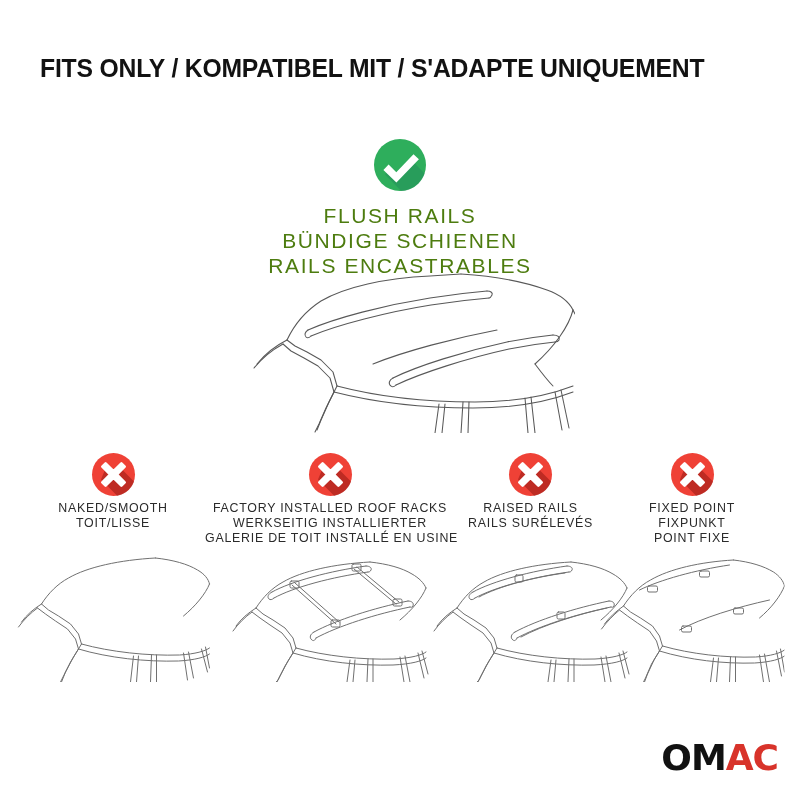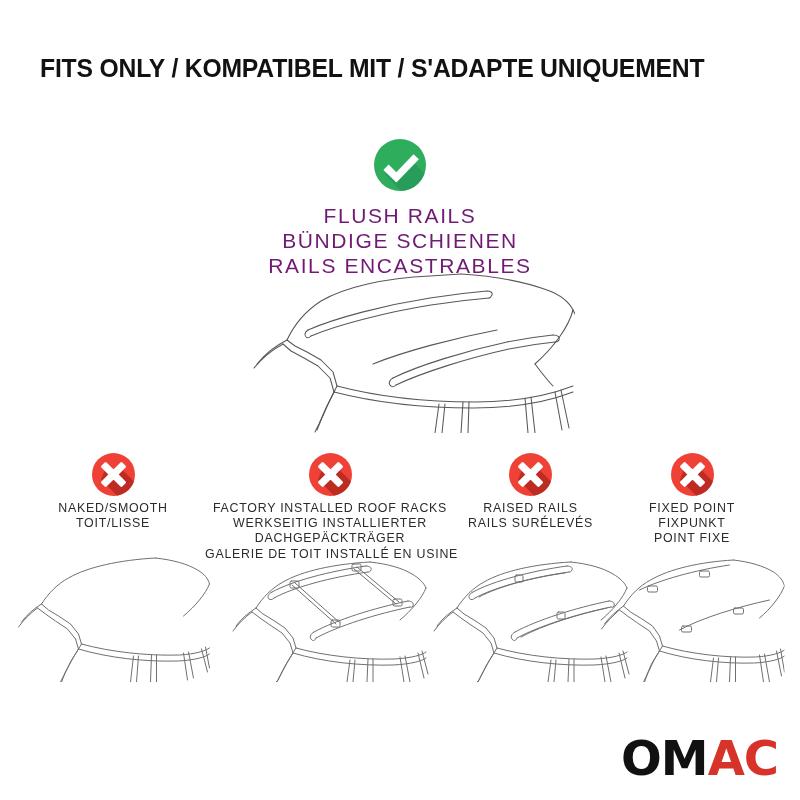--- a/index.html
+++ b/index.html
@@ -38,21 +38,21 @@
   .icon-ok{
     width:54px;height:54px;
     display:inline-block;
     vertical-align:top;
   }
   .ok-label{
     margin-top:11px;
     font-size:21px;
     line-height:25px;
     letter-spacing:1.6px;
-    color:#701a75;
+    color:#4d7c0f;
     font-weight:400;
   }
   .ok-label div{white-space:nowrap;}
 
   .main-illus{
     position:absolute;
     left:225px; top:268px;
     width:350px; height:165px;
   }
 
@@ -93,21 +93,21 @@
 
   .c0 .illus{top:100px; width:195px;height:130px;}
   .c1 .illus{top:100px; width:200px;height:130px;}
   .c2 .illus{top:100px; width:200px;height:130px;}
   .c3 .illus{top:100px; width:185px;height:130px;}
 
   
   .logo{
     position:absolute;
     right:22px; bottom:22px;
-    font-size:48px;
+    font-size:36px;
     font-weight:bold;
     letter-spacing:-1px;
     line-height:40px;
     font-family:"DejaVu Sans", sans-serif;
   }
   .logo .dark{color:#111111;}
   .logo .red{color:#d8332a;}
   svg{display:block;}
 </style>
 </head>
@@ -225,21 +225,20 @@
       <span class="icon-no">
         <svg viewBox="0 0 45 45" width="45" height="45">
           <circle cx="22.5" cy="22.5" r="21.5" fill="#ef4136"></circle>
           <path d="M22.5 44A21.5 21.5 0 0 0 43 29.5L30.8 17.3 22.5 25.6 14.2 17.3 10 27.6 26.4 44z" fill="#9c1d18" opacity="0.6"></path>
           <path d="M14.6 11.3 L11.3 14.6 L19.2 22.5 L11.3 30.4 L14.6 33.7 L22.5 25.8 L30.4 33.7 L33.7 30.4 L25.8 22.5 L33.7 14.6 L30.4 11.3 L22.5 19.2 Z" fill="#ffffff" stroke="#ffffff" stroke-width="2.6" stroke-linejoin="round"></path>
         </svg>
       </span>
       <div class="no-label">
         <div>FACTORY INSTALLED ROOF RACKS</div>
         <div>WERKSEITIG INSTALLIERTER</div>
-        <div>DACHGEPÄCKTRÄGER</div>
         <div>GALERIE DE TOIT INSTALLÉ EN USINE</div>
       </div>
       <div class="illus">
         <svg viewBox="0 0 200 130" width="200" height="130">
           <g fill="none" stroke="#707070" stroke-width="1" stroke-linejoin="round" stroke-linecap="round">
             <path d="M26 56 C33 45 42 36 53 30 C72 19 104 12 140 10"></path>
             <path d="M140 10 C158 12 172 16 182 22 C189 26 194 31 196 36"></path>
             <path d="M196 36 C192 46 182 58 170 68"></path>
             <path d="M26 56 L33 62 L43 68 L55 76 L63 86 L66 96"></path>
             <path d="M22 60 L30 66 L40 73 L52 81 L60 91 L63 101"></path>

